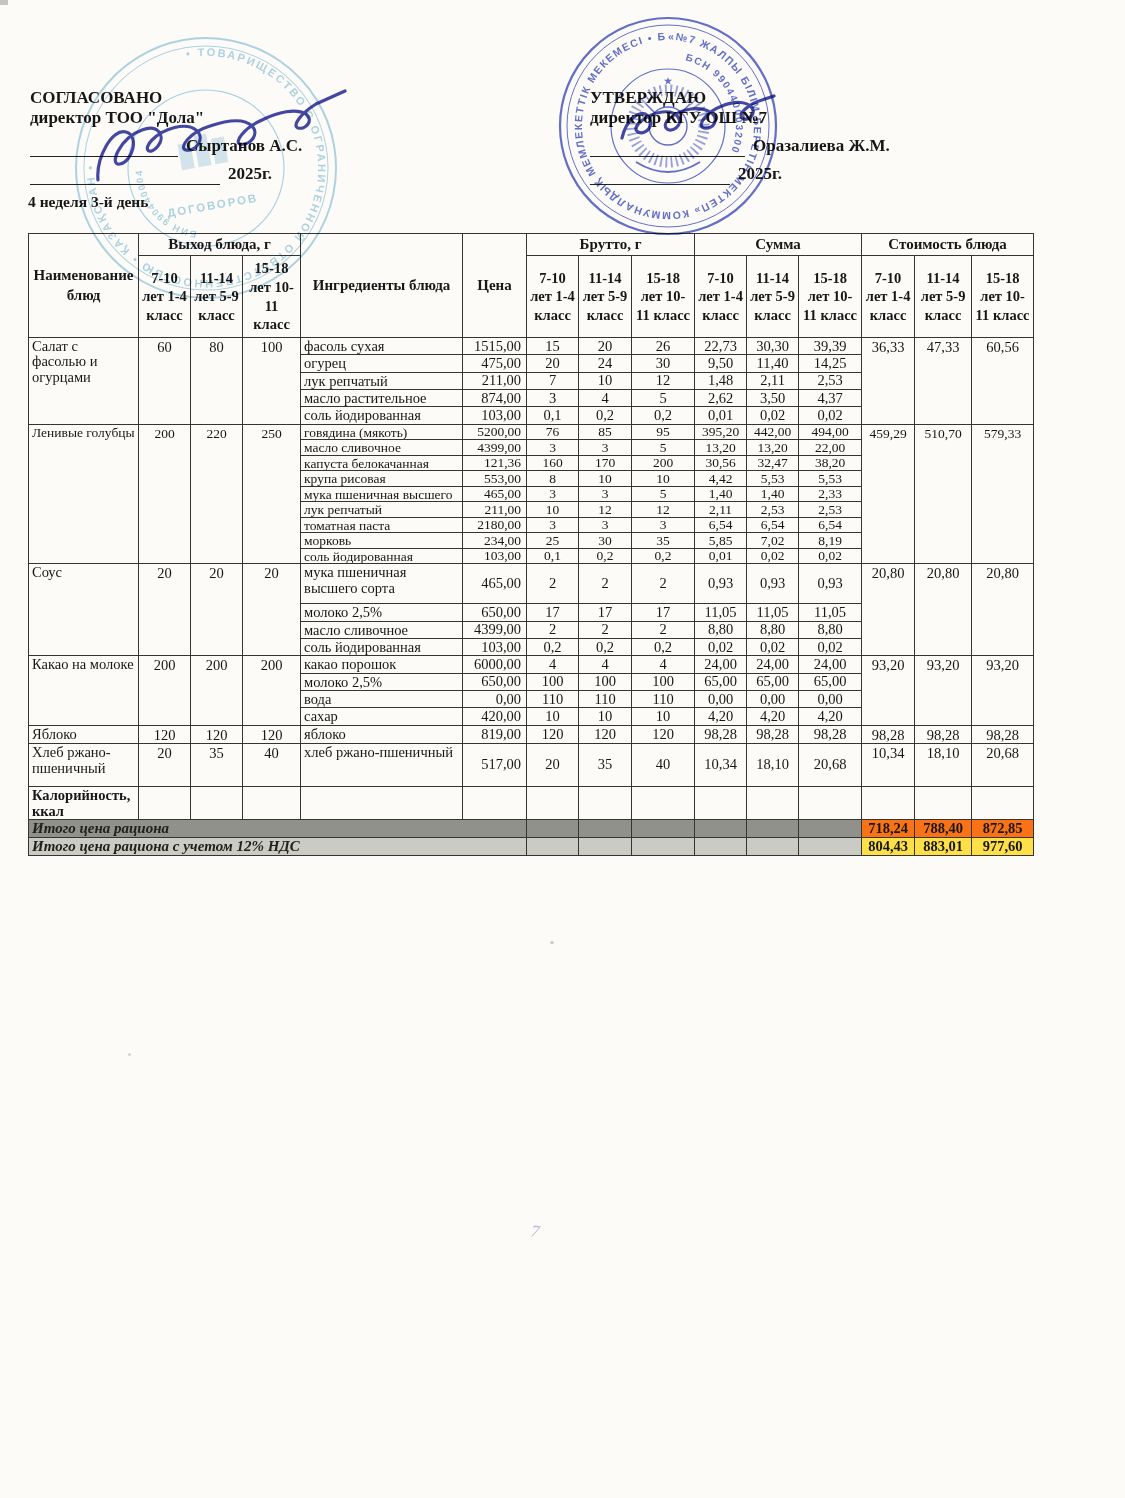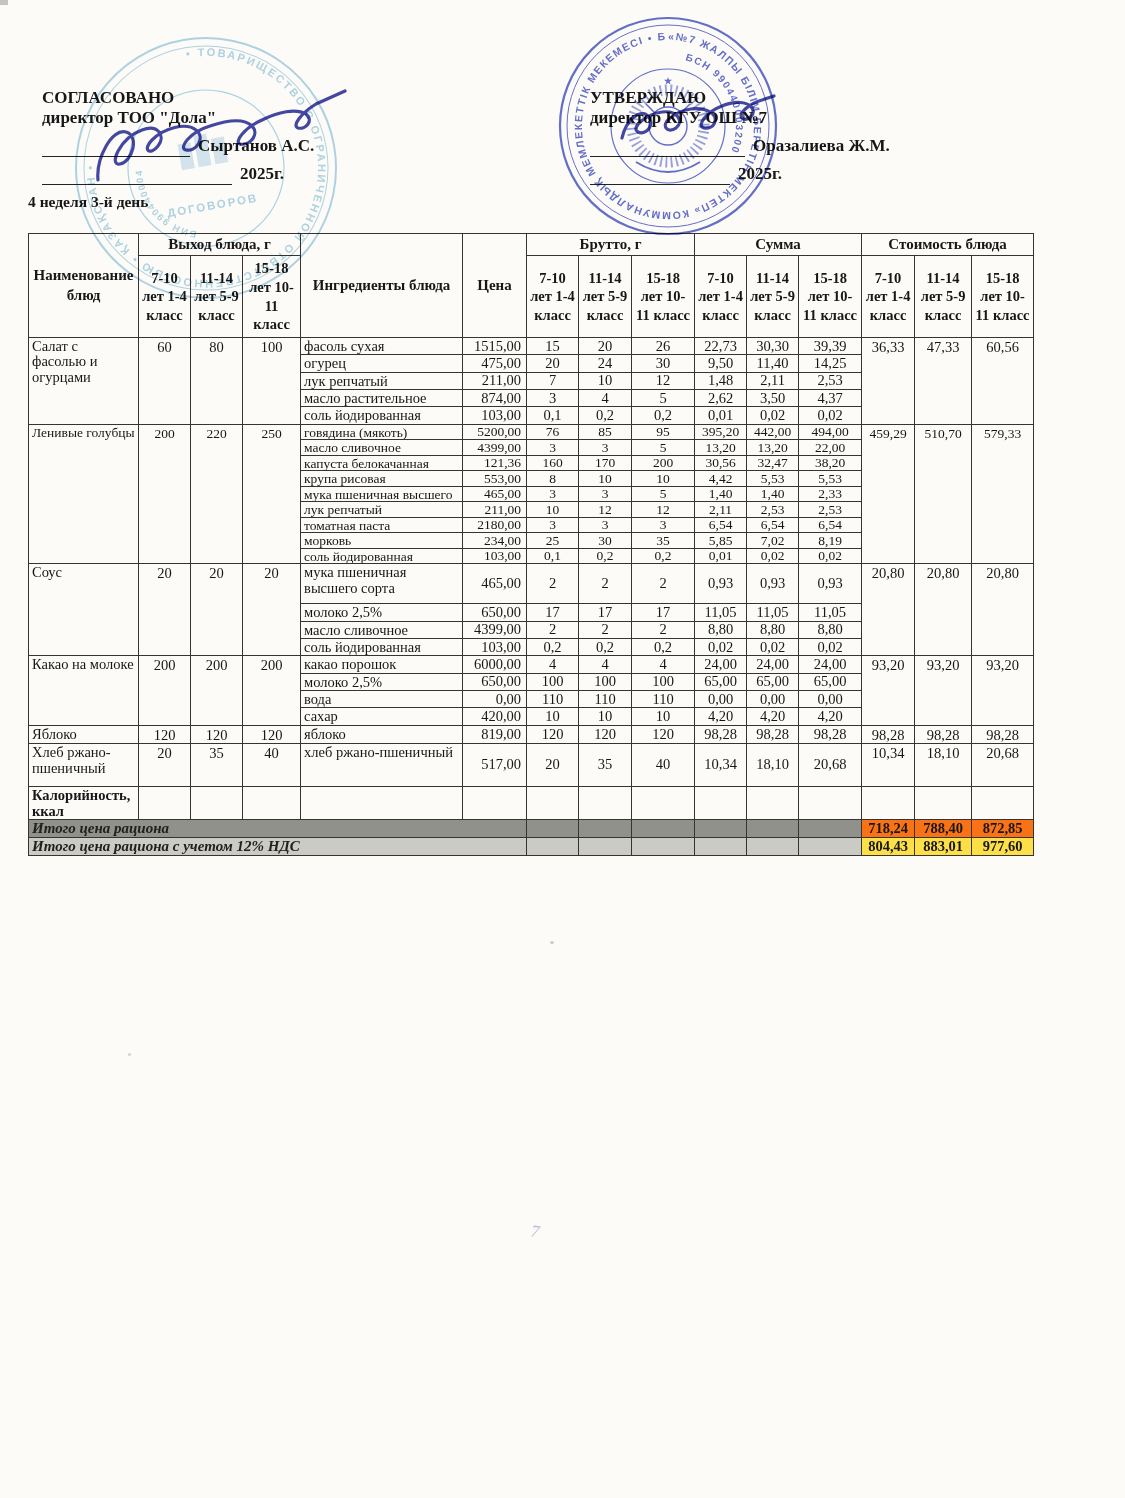--- a/index.html
+++ b/index.html
@@ -1,20 +1,20 @@
 <!DOCTYPE html>
 <html><head>
 <meta charset="utf-8">
 <style>
   html,body{margin:0;padding:0;background:#e9e7e2;}
   .page{position:relative;width:1125px;height:1498px;background:#fcfbf8;overflow:hidden;
         font-family:"Liberation Serif",serif;color:#171717;}
   
   .approve{position:absolute;top:88px;font-size:17px;font-weight:bold;line-height:1.2;z-index:6;}
-  .left-block{left:42px;}
+  .left-block{left:30px;}
   .right-block{left:590px;}
   .approve .row{white-space:nowrap;}
   .sig-row{display:flex;align-items:flex-end;margin-top:7px;height:21px;}
   .uline{display:inline-block;border-bottom:1.6px solid #222;height:16px;margin-right:8px;}
   .w148{width:148px;} .w190{width:190px;} .w155{width:155px;} .w140{width:140px;}
   .week{position:absolute;left:28px;top:193px;font-weight:bold;font-size:15.5px;z-index:6;}
   
   table{position:absolute;left:28px;top:233px;border-collapse:collapse;table-layout:fixed;
         width:1005px;z-index:5;}
   th,td{border:1px solid #37342f;overflow:hidden;}

